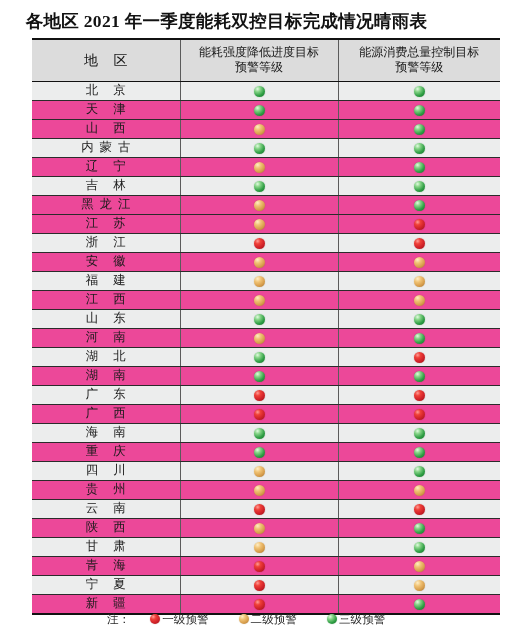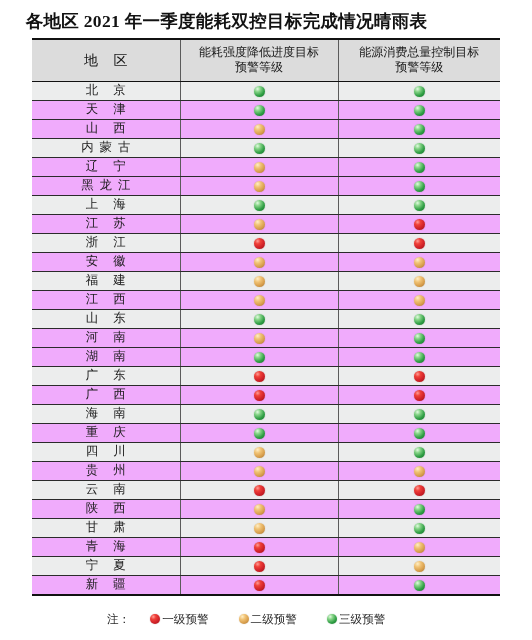--- a/index.html
+++ b/index.html
@@ -64,21 +64,21 @@
   thead th.th-region {
     letter-spacing: 6px;
     text-indent: 6px;
     font-size: 14px;
   }
   thead th.divider-l { border-left: 1.8px solid #5b5b5b; }
 
   
   tbody tr { height: 17.8px; }
   tbody tr.odd  td { background: #eceded; }
-  tbody tr.even td { background: #f0abfc; }
+  tbody tr.even td { background: #ec4899; }
   tbody td {
     border-bottom: 1px solid #2b2b2b;
     padding: 0;
     height: 17.8px;
     vertical-align: middle;
     text-align: center;
   }
   tbody td.divider-l { border-left: 1.8px solid #5b5b5b; }
   tbody tr:last-child td { border-bottom: none; }
 
@@ -198,34 +198,34 @@
           <td class="divider-l"><span class="orb green"></span></td>
           <td class="divider-l"><span class="orb green"></span></td>
         </tr>
         <tr class="even">
           <td>
             <span class="region-name">辽  宁</span>
           </td>
           <td class="divider-l"><span class="orb orange"></span></td>
           <td class="divider-l"><span class="orb green"></span></td>
         </tr>
+        <tr class="odd">
+          <td>
+            <span class="region-name">吉  林</span>
+          </td>
+          <td class="divider-l"><span class="orb green"></span></td>
+          <td class="divider-l"><span class="orb green"></span></td>
+        </tr>
         <tr class="even">
           <td>
             <span class="region-name">黑龙江</span>
           </td>
           <td class="divider-l"><span class="orb orange"></span></td>
           <td class="divider-l"><span class="orb green"></span></td>
         </tr>
-        <tr class="odd">
-          <td>
-            <span class="region-name">上  海</span>
-          </td>
-          <td class="divider-l"><span class="orb green"></span></td>
-          <td class="divider-l"><span class="orb green"></span></td>
-        </tr>
         <tr class="even">
           <td>
             <span class="region-name">江  苏</span>
           </td>
           <td class="divider-l"><span class="orb orange"></span></td>
           <td class="divider-l"><span class="orb red"></span></td>
         </tr>
         <tr class="odd">
           <td>
             <span class="region-name">浙  江</span>
@@ -260,20 +260,27 @@
           </td>
           <td class="divider-l"><span class="orb green"></span></td>
           <td class="divider-l"><span class="orb green"></span></td>
         </tr>
         <tr class="even">
           <td>
             <span class="region-name">河  南</span>
           </td>
           <td class="divider-l"><span class="orb orange"></span></td>
           <td class="divider-l"><span class="orb green"></span></td>
+        </tr>
+        <tr class="odd">
+          <td>
+            <span class="region-name">湖  北</span>
+          </td>
+          <td class="divider-l"><span class="orb green"></span></td>
+          <td class="divider-l"><span class="orb red"></span></td>
         </tr>
         <tr class="even">
           <td>
             <span class="region-name">湖  南</span>
           </td>
           <td class="divider-l"><span class="orb green"></span></td>
           <td class="divider-l"><span class="orb green"></span></td>
         </tr>
         <tr class="odd">
           <td>

